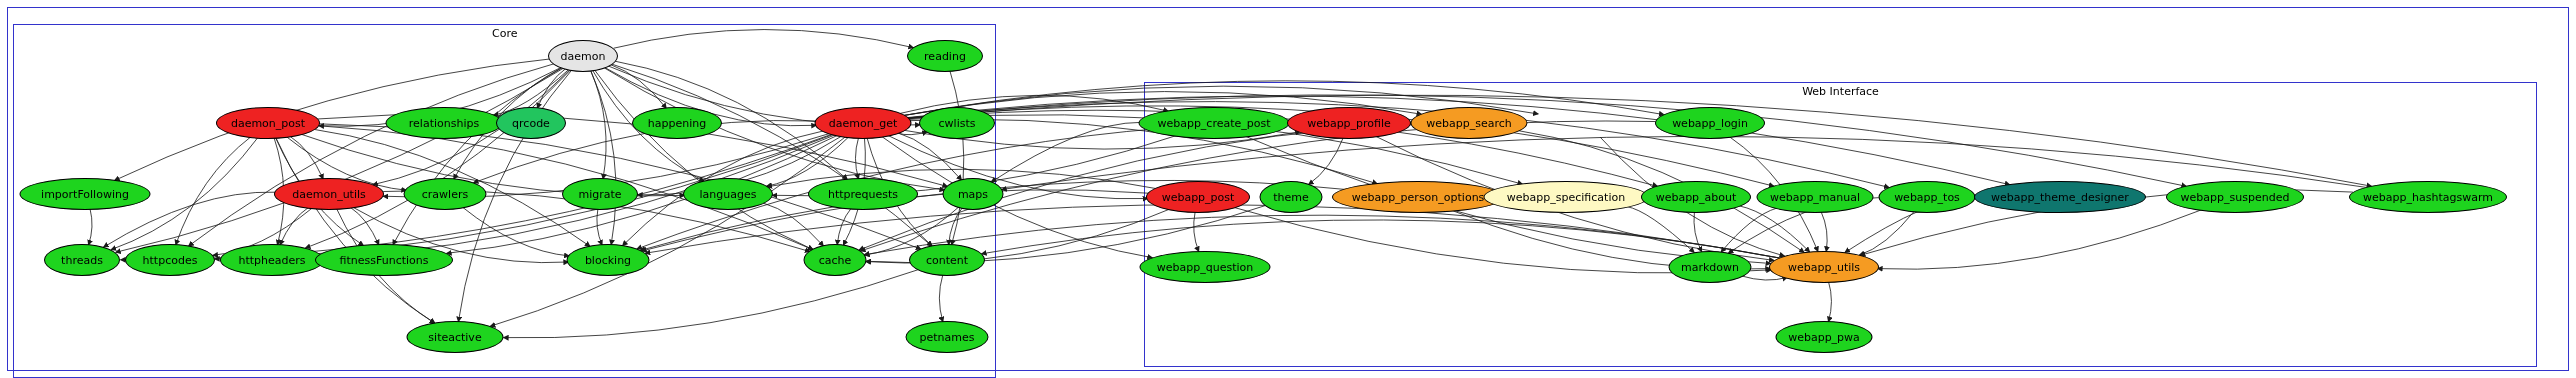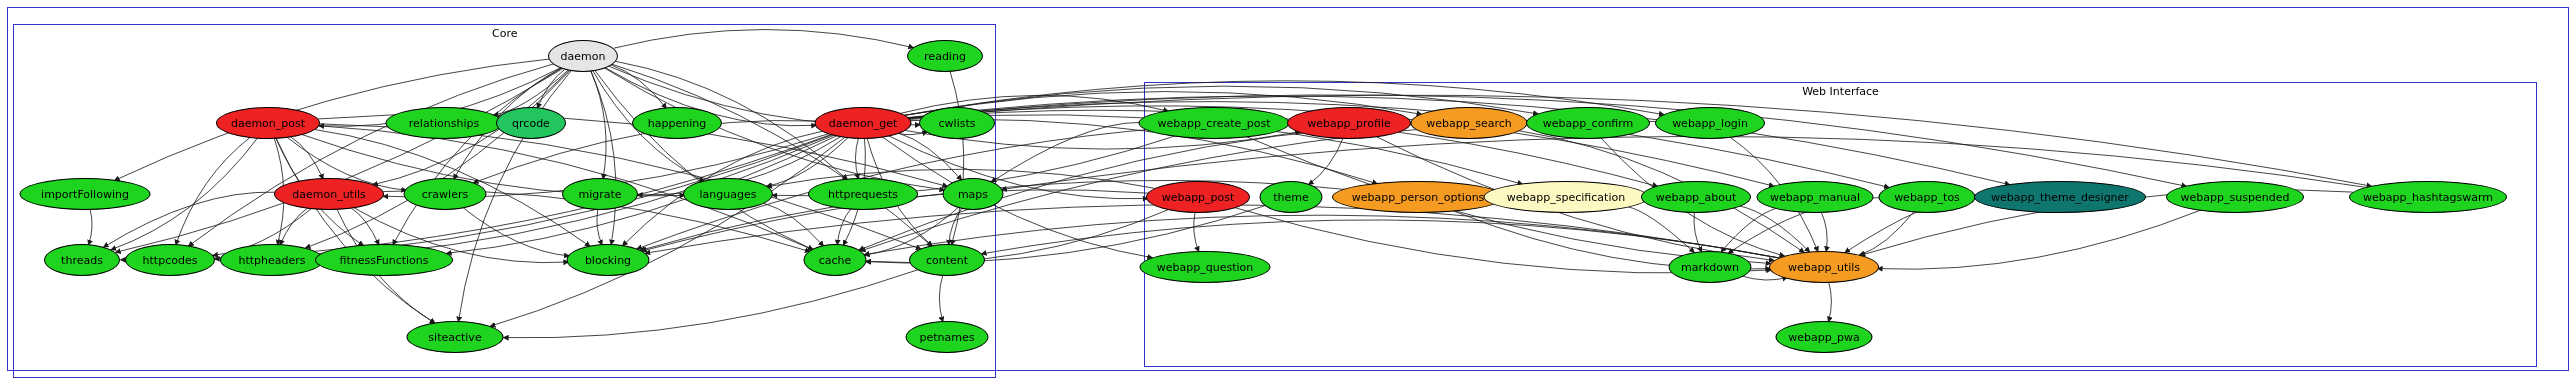--- a/index.html
+++ b/index.html
@@ -180,21 +180,20 @@
       <div class="node" style="left: 272px; top: 260px; width: 102px; background: rgb(30, 212, 30);">httpheaders</div>
       <div class="node" style="left: 384px; top: 260px; width: 136px; background: rgb(30, 212, 30);">fitnessFunctions</div>
       <div class="node" style="left: 608px; top: 260px; width: 81px; background: rgb(30, 212, 30);">blocking</div>
       <div class="node" style="left: 835px; top: 260px; width: 61px; background: rgb(30, 212, 30);">cache</div>
       <div class="node" style="left: 947px; top: 260px; width: 74px; background: rgb(30, 212, 30);">content</div>
       <div class="node" style="left: 455px; top: 337px; width: 95px; background: rgb(30, 212, 30);">siteactive</div>
       <div class="node" style="left: 947px; top: 337px; width: 81px; background: rgb(30, 212, 30);">petnames</div>
       <div class="node" style="left: 1214px; top: 123px; width: 149px; background: rgb(30, 212, 30);">webapp_create_post</div>
       <div class="node" style="left: 1349px; top: 123px; width: 122px; background: rgb(238, 34, 34);">webapp_profile</div>
       <div class="node" style="left: 1469px; top: 123px; width: 115px; background: rgb(245, 155, 34);">webapp_search</div>
-      <div class="node" style="left: 1588px; top: 123px; width: 122px; background: rgb(30, 212, 30);">webapp_confirm</div>
       <div class="node" style="left: 1710px; top: 123px; width: 108px; background: rgb(30, 212, 30);">webapp_login</div>
       <div class="node" style="left: 1198px; top: 197px; width: 102px; background: rgb(238, 34, 34);">webapp_post</div>
       <div class="node" style="left: 1291px; top: 197px; width: 61px; background: rgb(30, 212, 30);">theme</div>
       <div class="node" style="left: 1418px; top: 197px; width: 170px; background: rgb(245, 155, 34);">webapp_person_options</div>
       <div class="node" style="left: 1566px; top: 197px; width: 163px; background: #fef9c3;">webapp_specification</div>
       <div class="node" style="left: 1696px; top: 197px; width: 108px; background: rgb(30, 212, 30);">webapp_about</div>
       <div class="node" style="left: 1815px; top: 197px; width: 115px; background: rgb(30, 212, 30);">webapp_manual</div>
       <div class="node" style="left: 1927px; top: 197px; width: 95px; background: rgb(30, 212, 30);">webapp_tos</div>
       <div class="node" style="left: 2060px; top: 197px; width: 170px; background: #0f766e;">webapp_theme_designer</div>
       <div class="node" style="left: 2235px; top: 197px; width: 136px; background: rgb(30, 212, 30);">webapp_suspended</div>

